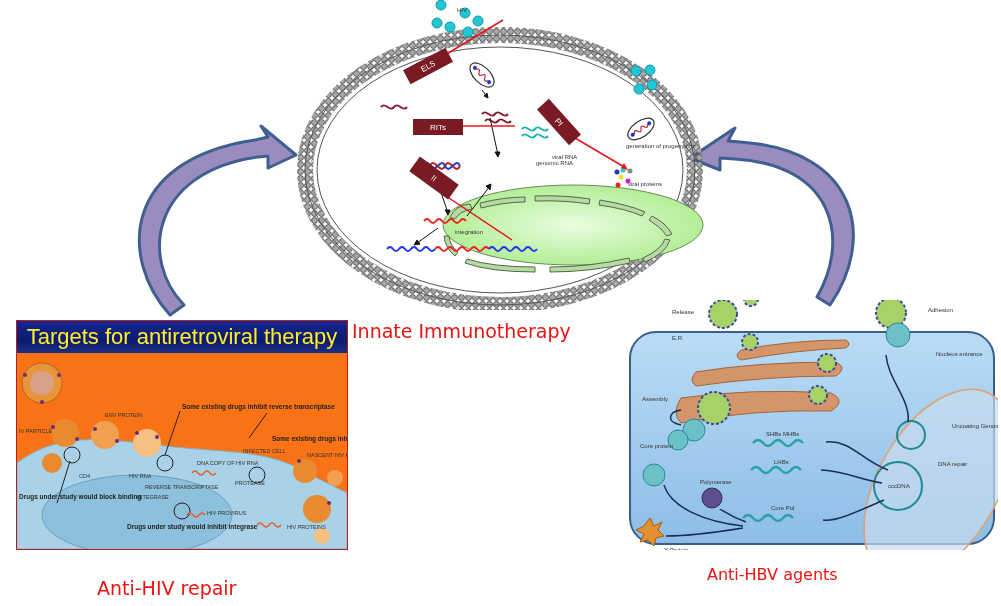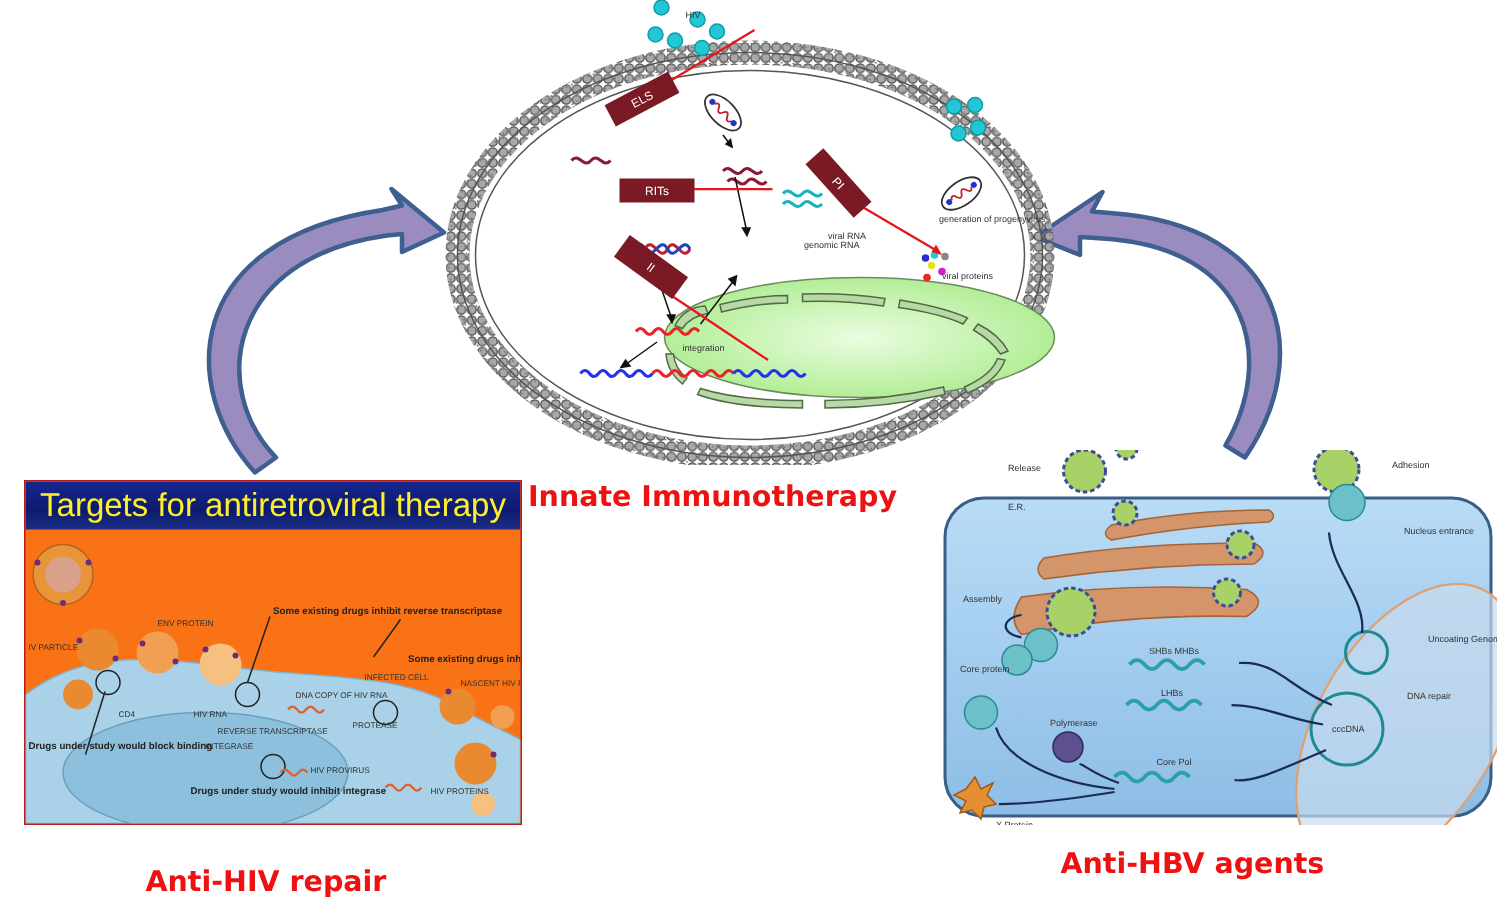--- a/index.html
+++ b/index.html
@@ -1,19 +1,19 @@
 <!DOCTYPE html>
 <html><head>
 <meta charset="utf-8">
 <style>
   html,body{margin:0;padding:0;background:#ffffff;}
   body{width:1001px;height:606px;position:relative;overflow:hidden;font-family:"Liberation Sans",sans-serif;}
   .abs{position:absolute;}
   svg text{font-family:"Liberation Sans",sans-serif;}
-  .red-label{position:absolute;color:#ee1111;font-weight:bold;font-family:"DejaVu Sans",sans-serif;letter-spacing:0px;white-space:nowrap;}
+  .red-label{position:absolute;color:#ee1111;font-weight:normal;font-family:"DejaVu Sans",sans-serif;letter-spacing:0px;white-space:nowrap;}
   #hiv-panel{left:16px;top:320px;width:330px;height:228px;background:#f97316;border:1px solid #b91c1c;overflow:hidden;}
   #hiv-header{position:absolute;left:0;top:0;width:100%;height:32px;background:linear-gradient(#16278f,#0c1a6e 60%,#1b2f85);color:#ffef2a;font-size:22px;text-align:center;line-height:32px;white-space:nowrap;}
   #hbv-panel{left:626px;top:300px;width:372px;height:250px;}
   .tiny{font-size:6px;fill:#333;}
 </style>
 </head>
 <body>
 
 <svg class="abs" style="left:0;top:0" width="1001" height="606">
   <path d="M170,315 C120,260 120,160 255,140 L268,137 L261,126 L296,155 L268,168 L268,156 L258,157 C150,172 140,260 184,305 Z" fill="#9b8cbf" stroke="#3f5f91" stroke-width="3" stroke-linejoin="round"></path>
@@ -298,13 +298,13 @@
     <text x="140" y="136">SHBs MHBs</text>
     <text x="148" y="164">LHBs</text>
     <text x="312" y="166">DNA repair</text>
     <text x="74" y="184">Polymerase</text>
     <text x="262" y="188">cccDNA</text>
     <text x="145" y="210">Core Pol</text>
     <text x="38" y="252">X Protein</text>
   </g>
 </svg>
 
-<div class="red-label" style="left:707px;top:565px;font-size:19px;">Anti-HBV agents</div>
+<div class="red-label" style="left:707px;top:565px;font-size:16px;">Anti-HBV agents</div>
 
 </body></html>

